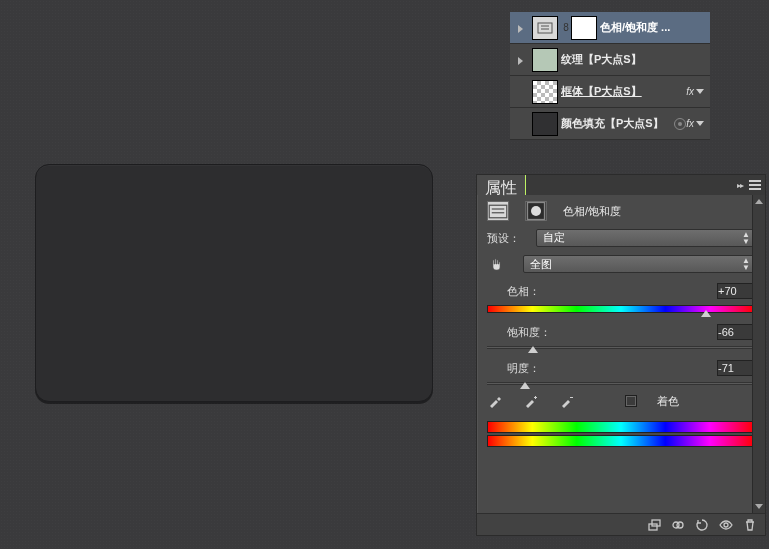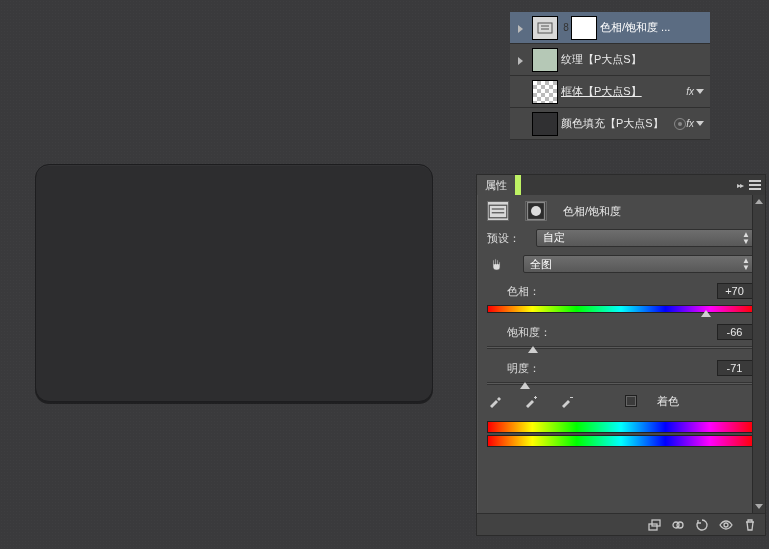--- a/index.html
+++ b/index.html
@@ -45,51 +45,51 @@
     background: #b5c8b6;
   }
   .thumb.trans {
     background:
       linear-gradient(45deg,#bbb 25%,transparent 25%,transparent 75%,#bbb 75%),
       linear-gradient(45deg,#bbb 25%,#fff 25%,#fff 75%,#bbb 75%);
     background-size: 8px 8px; background-position: 0 0, 4px 4px;
   }
   .thumb.solid { background:#303032; border-color:#000; }
   .linkdot { width:10px; text-align:center; color:#333; font-size:10px; }
-  .layer-name { flex:1; white-space:nowrap; overflow:hidden; color:#eaeaea; }
+  .layer-name { flex:1; white-space:nowrap; overflow:hidden; color:#eaeaea;font-weight:bold; }
   .layer.sel .layer-name{ color:#fff;}
   .layer-name.ul { text-decoration: underline; }
   .fx { font-style: italic; font-size: 10px; color:#d8d8d8; margin-right:2px;}
   .tri { width:0;height:0; border-left:4px solid transparent; border-right:4px solid transparent; border-top:5px solid #cfcfcf; margin-right:2px;}
   .eye { width:12px;height:12px; border:1px solid #888; border-radius:50%; margin-left:3px; position:relative;}
   .eye::after{content:"";position:absolute;left:3px;top:3px;width:4px;height:4px;background:#888;border-radius:50%;}
   
   .props {
     position: absolute; left: 476px; top: 174px; width: 290px; height: 362px;
     background: #4a4a4a; border: 1px solid #2b2b2b;
     box-shadow: 0 0 0 1px #555 inset;
   }
   .props-tabbar { height: 20px; background:#393939; display:flex; align-items:stretch;}
-  .props-tab { background:#4a4a4a; padding: 3px 8px 0; font-size:11px; border-right:6px solid #bef264;}
+  .props-tab { background:#4a4a4a; padding: 3px 8px 0; font-size:16px; border-right:1px solid #bef264;}
   .props-tabctrl { margin-left:auto; display:flex; align-items:center; padding-right:4px; gap:6px;}
   .props-body { padding: 6px 10px 0 10px; position:relative; height: 318px;}
   .row { display:flex; align-items:center; margin-bottom:6px; gap:16px;}
   .adjicon { width:22px; height:20px; border:1px solid #666; background:#d4d4d4; display:flex; align-items:center; justify-content:center;}
   .maskicon{ width:22px; height:20px; border:1px solid #666; background:#2c2c2c; display:flex; align-items:center; justify-content:center;}
   .label { color:#dcdcdc; padding:4px 0 2px; }
   .select {
     flex:1; height:18px; background: linear-gradient(#6e6e6e,#585858);
     border:1px solid #2f2f2f; border-radius:2px; display:flex; align-items:center;
     padding: 0 6px; position:relative; color:#fff;text-align:center;
   }
   .select .chev { position:absolute; right:4px; top:1px; font-size:8px; line-height:7px; color:#ddd;}
   .handtool { width:20px;height:20px; display:flex;align-items:center;justify-content:center; border:1px solid transparent;}
   .valbox {
     width:38px; height:16px; background:#3a3a3a; border:1px solid #222; color:#eaeaea;
-    text-align:center; padding-right:3px; font-size:11px; line-height:14px;
+    text-align:left; padding-right:3px; font-size:11px; line-height:14px;
   }
   .slider-wrap { margin: 2px 0 8px; }
   .slider-head { display:flex; align-items:center; justify-content:space-between; margin-bottom:4px;margin-left:20px;}
   .track {
     height:8px; border:1px solid #222; position:relative; margin-bottom:4px;
   }
   .track.hue {
     background: linear-gradient(90deg,#ff0000,#ffff00,#00ff00,#00ffff,#0000ff,#ff00ff,#ff0000);
   }
   .track.gray {

